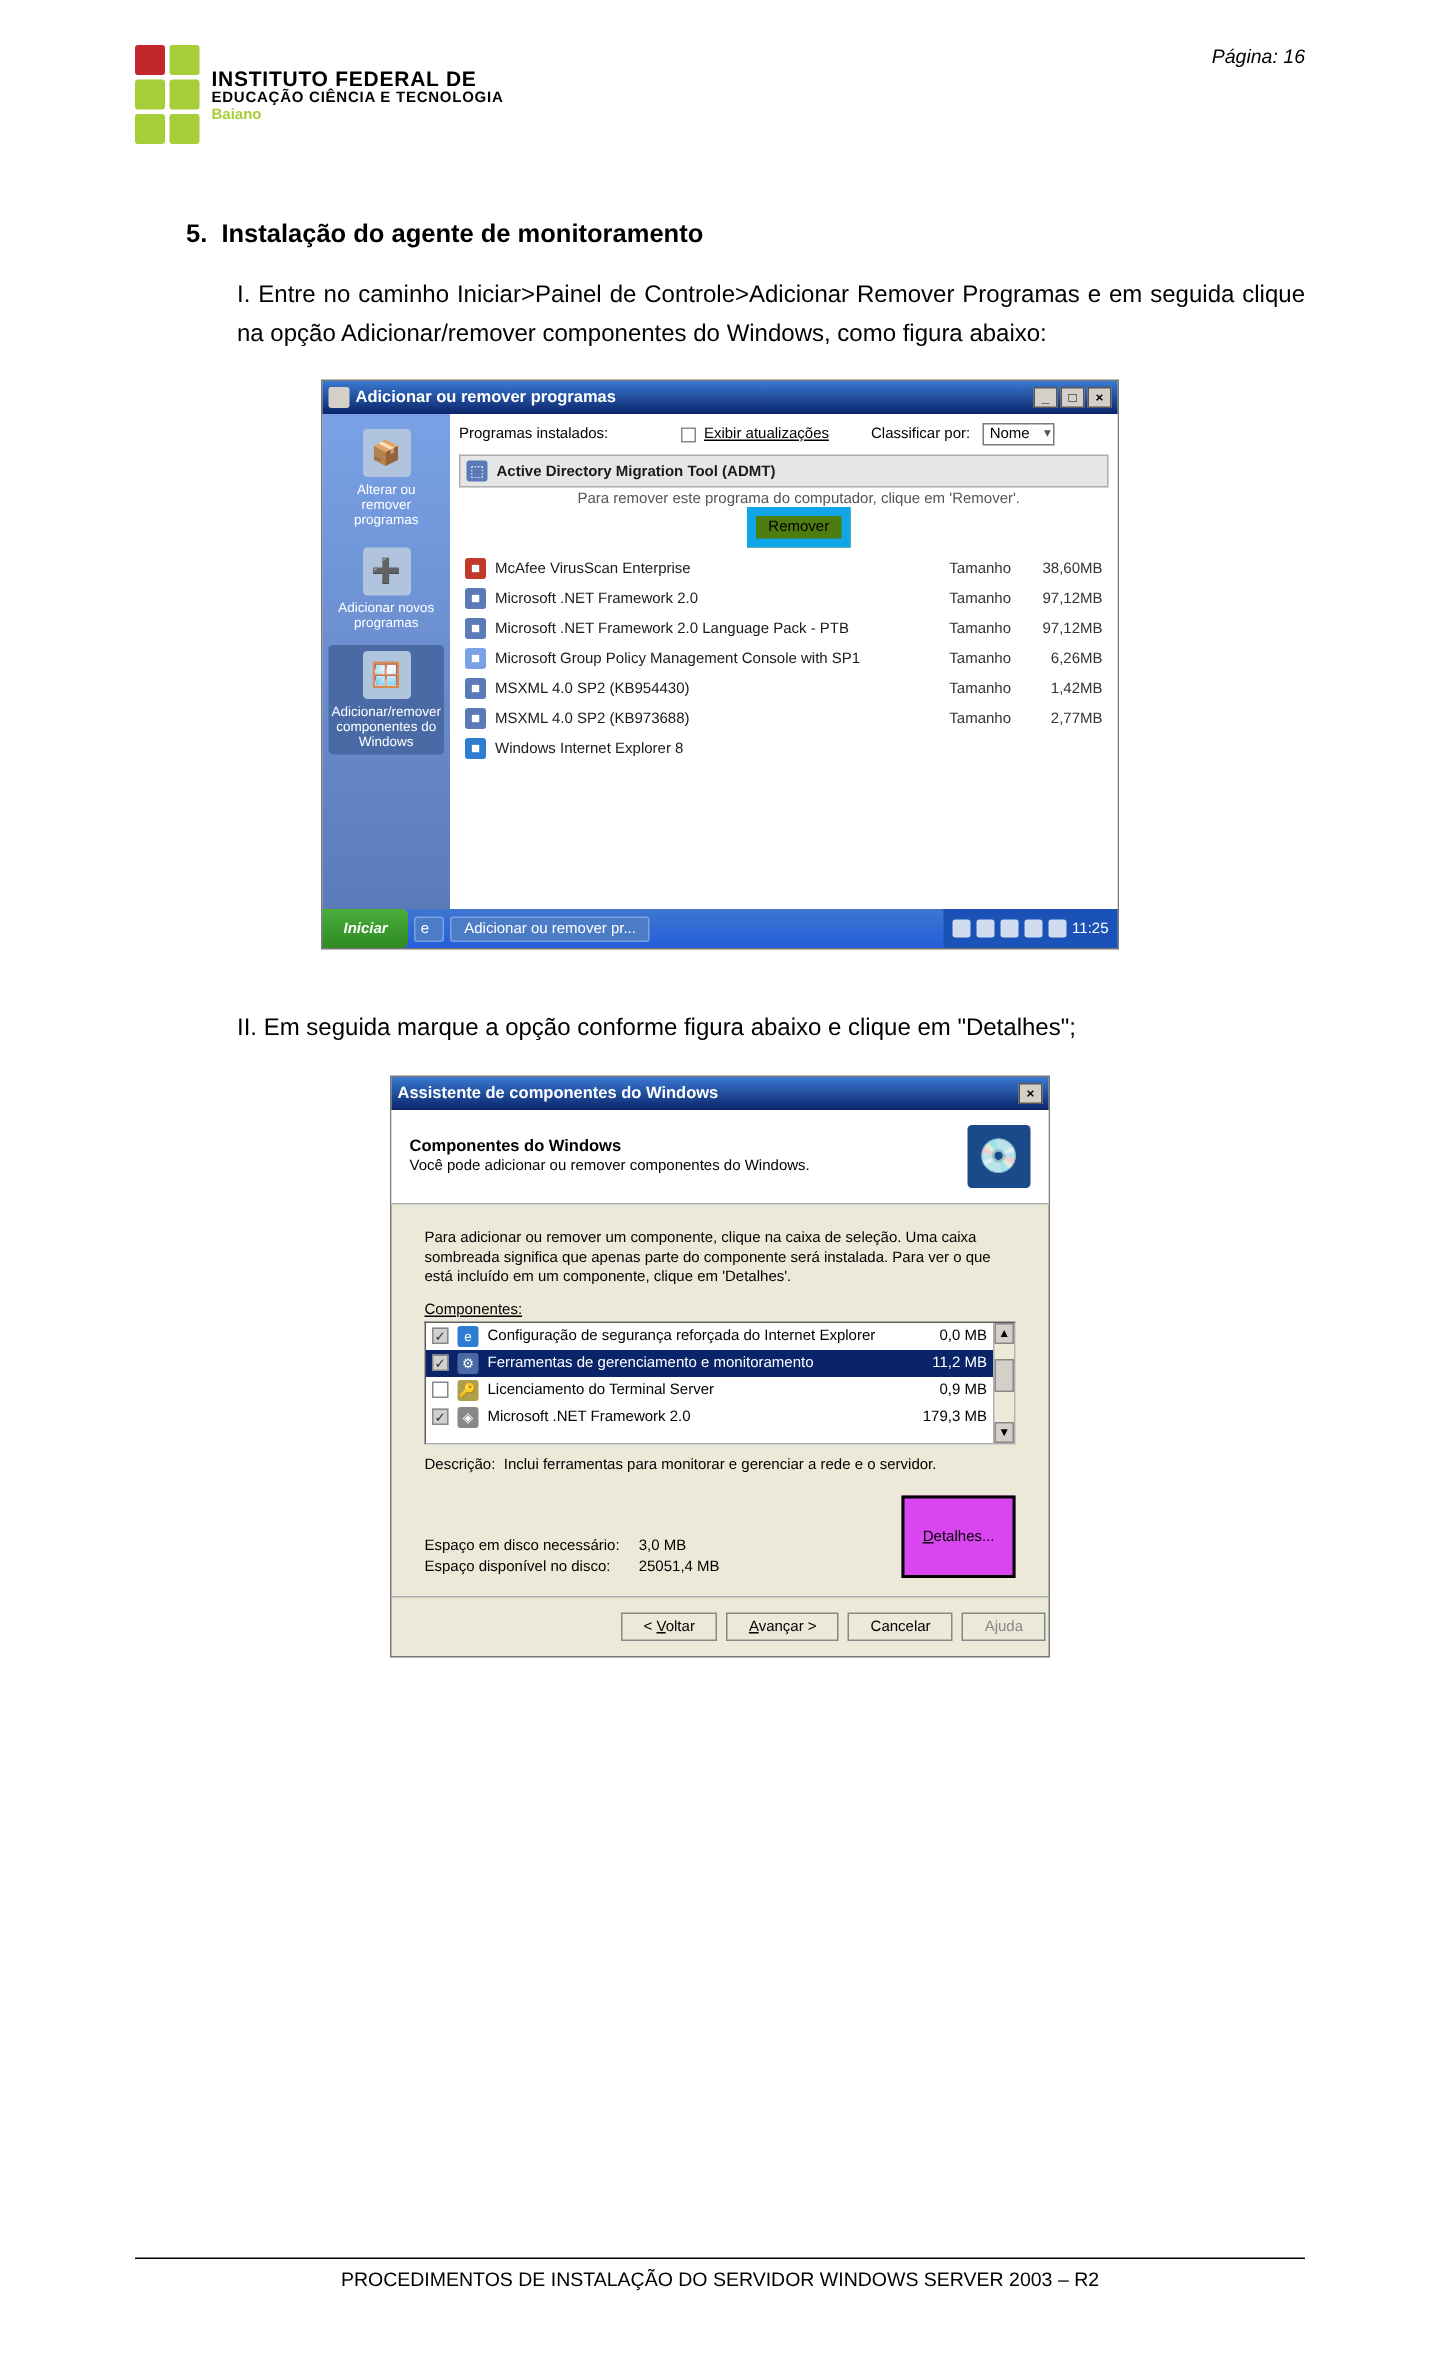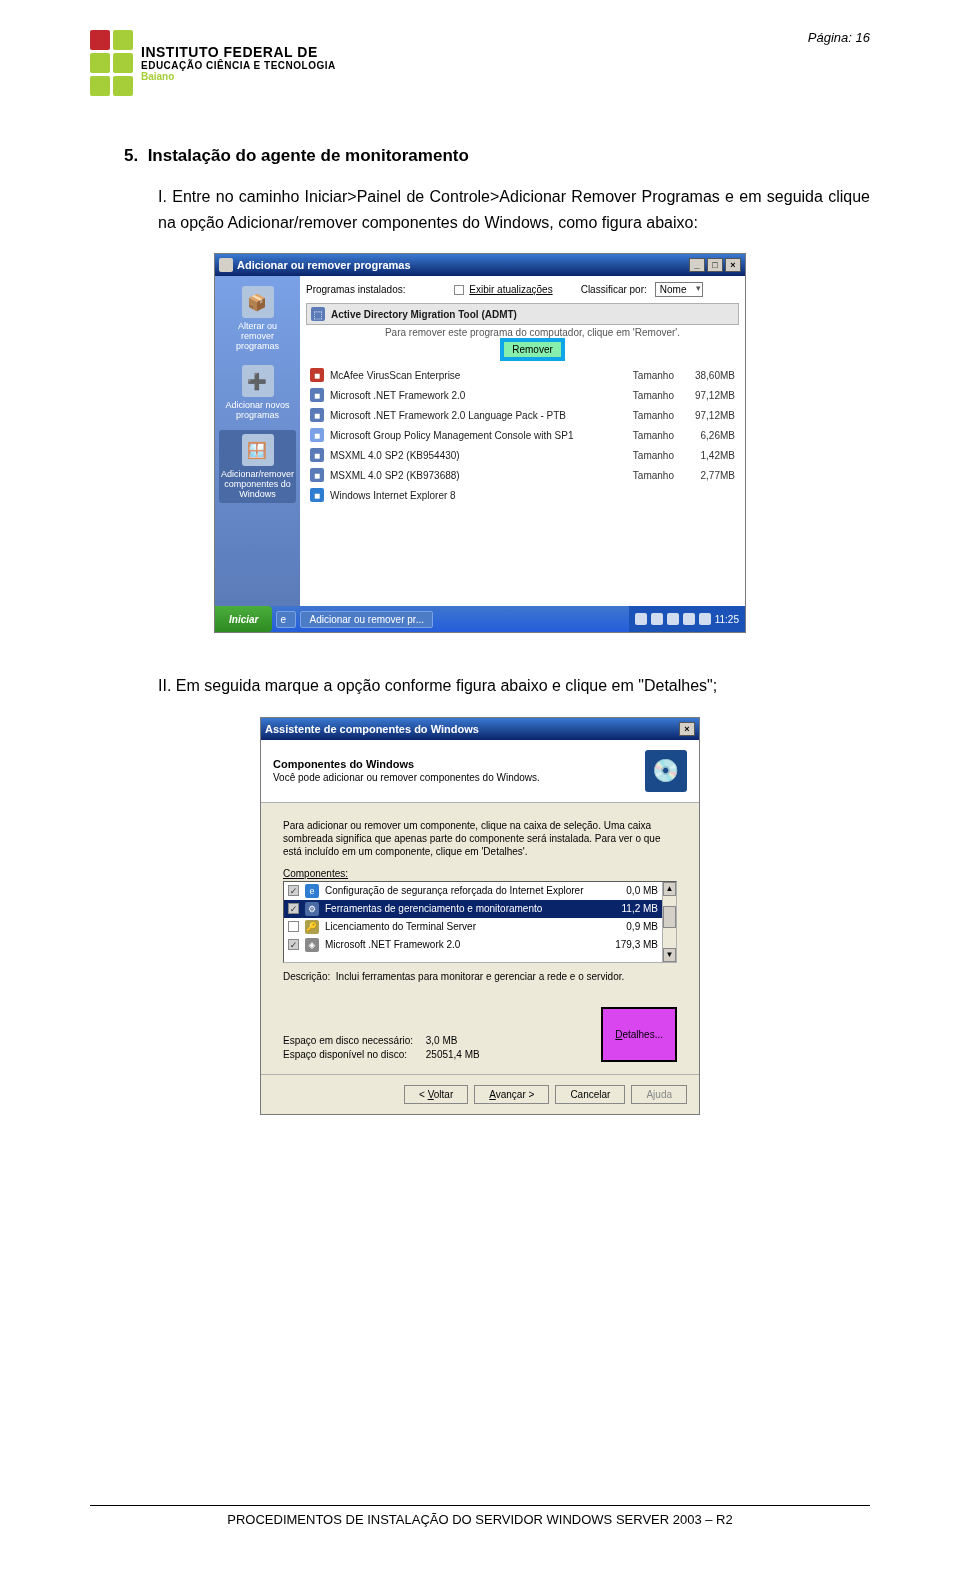--- a/index.html
+++ b/index.html
@@ -84,21 +84,21 @@
   .arp-topbar .chk { width:10px; height:10px; border:1px solid #888; display:inline-block; margin-right:3px; vertical-align:middle; }
   .arp-topbar .dd { border:1px solid #7a7a7a; padding:1px 16px 1px 4px; background:#fff; font-size:10px; position:relative; }
   .arp-topbar .dd::after { content:"▾"; position:absolute; right:2px; top:0; font-size:9px; color:#555; }
   .prog-row { display:flex; align-items:center; padding:3px 4px; font-size:10px; color:#1a1a1a; gap:6px; }
   .prog-row.sel { background:#e6e6e6; border:1px solid #b0b0b0; }
   .prog-row .ico { width:14px; height:14px; background:#6699cc; flex-shrink:0; display:inline-flex; align-items:center; justify-content:center; font-size:10px; color:#fff; border-radius:2px; }
   .prog-row .name { flex:1; }
   .prog-row .szlabel { width:55px; text-align:right; color:#333; }
   .prog-row .sz { width:55px; text-align:right; color:#333; }
   .sel-sub { font-size:10px; color:#555; padding:2px 4px 4px 24px; display:flex; justify-content:space-between; align-items:center;flex-direction:column; }
-  .btn-remover { border:4px solid #0ea5e9; background:#86efac; padding:2px 8px; font-size:10px; }
+  .btn-remover { border:6px solid #0ea5e9; background:#4d7c0f; padding:2px 8px; font-size:10px; }
   .taskbar {
     height:26px; background:linear-gradient(to bottom,#3f76cf,#245edb);
     display:flex; align-items:center; padding:0; color:#fff; font-size:10px;
     justify-content: space-between;
   }
   .taskbar .start { background:linear-gradient(to bottom,#4aae3b,#2e8a22); height:100%; padding:0 14px; display:flex; align-items:center; font-weight:bold; font-style:italic; border-radius:0 4px 4px 0; }
   .taskbar .tasks { display:flex; gap:4px; height:100%; align-items:center; margin-left:4px; flex:1; }
   .task-btn { background:#4d7cc7; border:1px solid #7aa1e6; padding:2px 8px; font-size:10px; color:#fff; border-radius:2px; }
   .tray { background:#1a52b8; height:100%; padding:0 6px; display:flex; align-items:center; gap:4px; font-size:10px; }
   .tray .ic { width:12px; height:12px; background:#fff; border-radius:2px; opacity:.8; }
@@ -131,26 +131,26 @@
   .comp-row.sel { background:#0a246a; color:#fff; }
   .comp-chk { width:11px; height:11px; border:1px solid #888; background:#fff; display:inline-flex; align-items:center; justify-content:center; font-size:9px; color:#333; }
   .comp-chk.grey { background:#d0d0d0; }
   .comp-ico { width:14px; height:14px; flex-shrink:0; background:#6fa0d6; border-radius:2px; display:inline-flex; align-items:center; justify-content:center; font-size:9px; color:#fff; }
   .comp-row .cname { flex:1; }
   .comp-row .csz { width:55px; text-align:right; }
   .comp-scrollbar { position:absolute; right:0; top:0; bottom:0; width:14px; background:#ece9d8; border-left:1px solid #b0b0b0; }
   .comp-scrollbar .arrow { height:14px; background:#d4d0c8; border:1px solid #888; font-size:8px; text-align:center; line-height:12px; }
   .comp-scrollbar .thumb { height:22px; background:#d4d0c8; border:1px solid #888; margin-top:10px; }
   .desc-row { margin-top:8px; font-size:10px; }
-  .space-row { margin-top:25px; display:flex; justify-content:space-between; align-items:flex-end;gap:24px; }
+  .space-row { margin-top:15px; display:flex; justify-content:space-between; align-items:flex-end;gap:24px; }
   .space-col { font-size:10px; line-height:1.4; }
   .space-col .lbl { display:inline-block; width:140px; }
   .btn-det { border:2px solid #000; padding:20px 12px; background:#d946ef; font-size:10px; }
   .btn-det .u { text-decoration:underline; }
-  .wiz-footer { border-top:1px solid #b0b0b0; padding:10px 12px; display:flex; justify-content:flex-end; gap:6px; }
+  .wiz-footer { border-top:1px solid #b0b0b0; padding:10px 2px; display:flex; justify-content:flex-end; gap:6px; }
   .wiz-btn { border:1px solid #888; background:#ece9d8; padding:3px 14px; font-size:10px; color:#000; }
   .wiz-btn.disabled { color:#888; }
   .wiz-btn .u { text-decoration:underline; }
   .footer-line {
     position:absolute;
     bottom:50px;
     left:90px;
     right:90px;
     border-top:1px solid #000;
     padding-top:6px;

